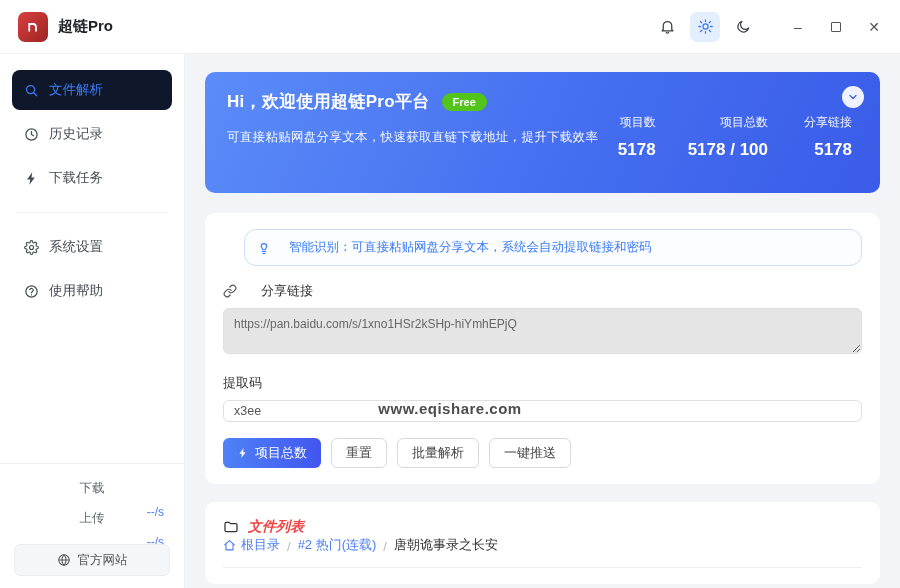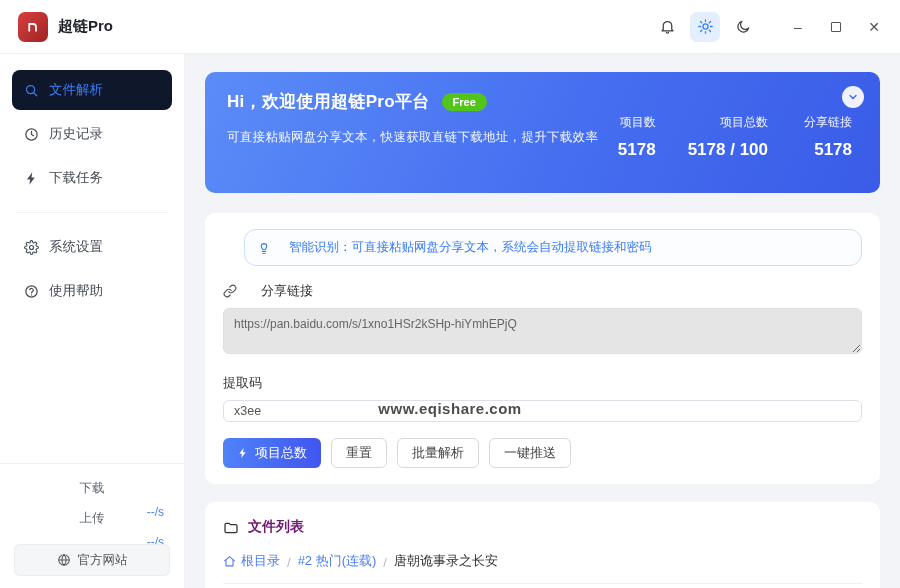--- a/index.html
+++ b/index.html
@@ -51,22 +51,22 @@
 
   .tip-box { border:1px solid #cdddfb; background:#fbfdff; border-radius:12px; padding:9px 12px; display:flex; align-items:center; gap:18px; font-size:12.5px; color:#3b7cf6;margin-left:21px; }
   .field-label { margin-top:16px; display:flex; align-items:center; gap:24px; font-size:13px; color:#333; }
   .share-input { margin-top:8px; width:100%; height:46px; border:1px solid #dde0e6; border-radius:6px; padding:8px 10px; font-size:12px; color:#666; font-family:inherit; resize:vertical; outline:none; background:#e5e5e5; }
   .code-input { margin-top:8px; width:100%; height:22px; border:1px solid #dde0e6; border-radius:6px; padding:0 10px; font-size:12.5px; color:#555; outline:none; background:#fff; }
   .btn-row { margin-top:16px; display:flex; gap:10px; }
   .btn { height:30px; padding:0 14px; border-radius:6px; font-size:13px; display:flex; align-items:center; gap:6px; cursor:pointer; border:none; font-family:inherit; }
   .btn-primary { background:linear-gradient(90deg,#4f82f7,#4156ef); color:#fff; }
   .btn-plain { background:#fff; border:1px solid #d9d9d9; color:#444; }
 
-  .file-title-row { display:flex; align-items:flex-end; gap:9px; font-size:14px; font-weight:bold; color:#701a75; }
-  .breadcrumb { margin-top:16px; display:flex; align-items:flex-end; gap:7px; font-size:13px; }
+  .file-title-row { display:flex; align-items:center; gap:9px; font-size:14px; font-weight:bold; color:#ef4444;font-style:italic; }
+  .breadcrumb { display:flex; align-items:flex-end; gap:7px; font-size:13px; }
   .crumb-link { color:#4a7df5; display:flex; align-items:center; gap:5px; cursor:pointer; }
   .crumb-sep { color:#b5b9c0; }
   .crumb-current { color:#333; }
   .table-divider { height:1px; background:#f0f0f0; margin-top:13px; }
 
   .watermark { position:absolute; left:450px; top:400px; transform:translateX(-50%); font-size:15px; font-weight:bold; color:#4d4d4d; letter-spacing:.5px; z-index:5; }
 </style>
 </head>
 <body>
 

